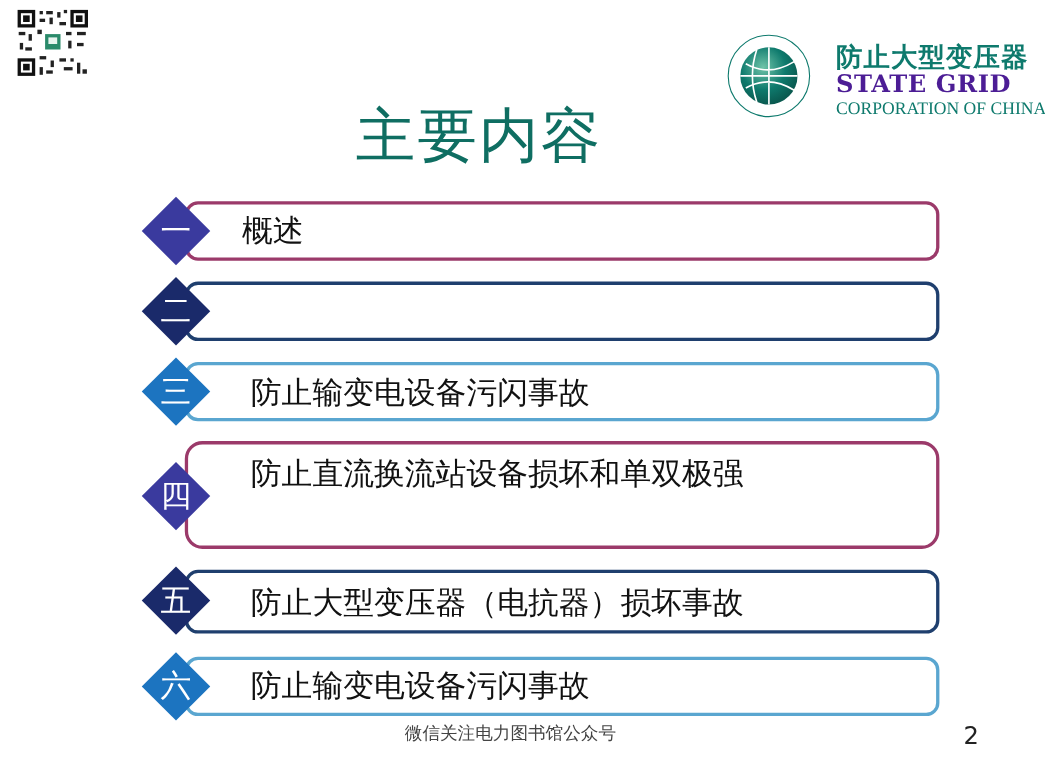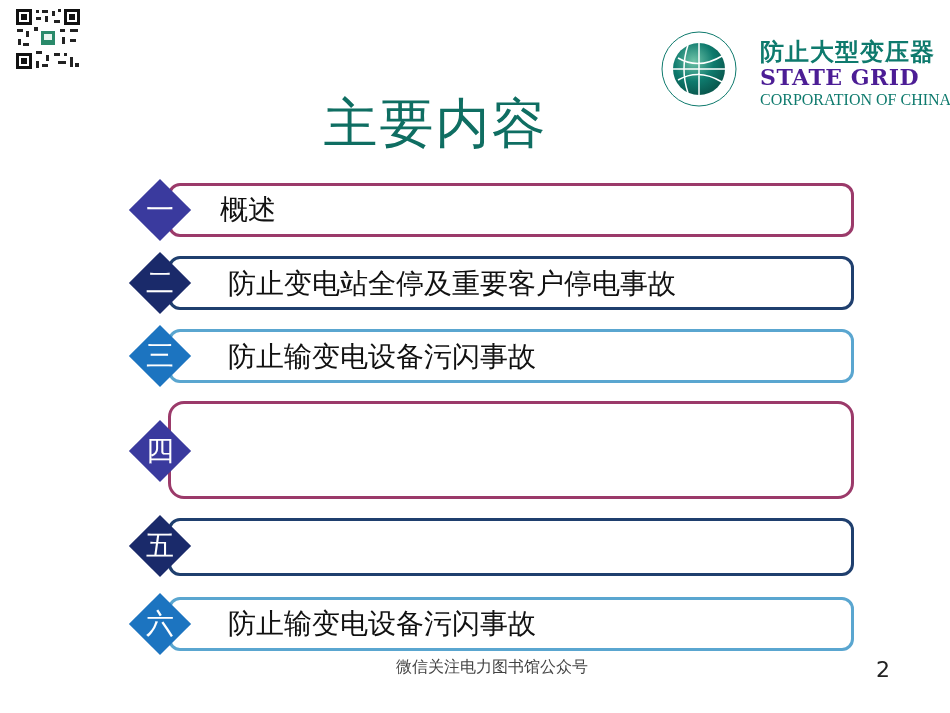--- a/index.html
+++ b/index.html
@@ -45,21 +45,21 @@
   }
   .diamond .num {
     position: absolute; left: 0; top: 0; width: 60px; height: 60px; line-height: 60px;
     text-align: center; color: #fff; font-size: 28px;
   }
   .label {
     position: absolute; left: 98px; right: 20px; color: #111; font-size: 28px; line-height: 40px;
   }
   .footer {
     position: absolute; left: 368px; top: 657px; font-family: "DejaVu Serif", "Liberation Serif", serif;
-    font-size: 16px; color: #444; margin-left: 28px;
+    font-size: 16px; color: #444;
   }
   .page-num {
     position: absolute; left: 876px; top: 657px; font-size: 22px; color: #222;
   }
 </style>
 </head>
 <body>
 
 <div class="qr">
   <svg width="68" height="64" viewBox="0 0 68 64">
@@ -134,46 +134,47 @@
   </div>
   <div class="label" style="top:7px;left:90px;">概述</div>
 </div>
 
 <div class="item" style="top:256px;height:54px;">
   <div class="box" style="border-color:#1f3f6e;"></div>
   <div class="diamond" style="top:-3px;">
     <div class="shape" style="background:#1a2a6a;"></div>
     <div class="num">二</div>
   </div>
-  <div class="label" style="top:8px;">防止变电站全停及重要客户停电事故</div>
 </div>
 
 <div class="item" style="top:329px;height:54px;">
   <div class="box" style="border-color:#5aa6d0;"></div>
   <div class="diamond" style="top:-3px;">
     <div class="shape" style="background:#1c74c0;"></div>
     <div class="num">三</div>
   </div>
   <div class="label" style="top:8px;">防止输变电设备污闪事故</div>
 </div>
 
 <div class="item" style="top:401px;height:98px;">
   <div class="box" style="border-color:#9b3a6a;border-radius:16px;"></div>
   <div class="diamond" style="top:20px;">
     <div class="shape" style="background:#3a3a9e;"></div>
     <div class="num">四</div>
   </div>
+  <div class="label" style="top:10px;">防止直流换流站设备损坏和单双极强</div>
 </div>
 
 <div class="item" style="top:518px;height:58px;">
   <div class="box" style="border-color:#1f3f6e;"></div>
   <div class="diamond" style="top:-2px;">
     <div class="shape" style="background:#1a2a6a;"></div>
     <div class="num">五</div>
   </div>
+  <div class="label" style="top:10px;">防止大型变压器（电抗器）损坏事故</div>
 </div>
 
 <div class="item" style="top:597px;height:54px;">
   <div class="box" style="border-color:#5aa6d0;"></div>
   <div class="diamond" style="top:-3px;">
     <div class="shape" style="background:#1c74c0;"></div>
     <div class="num">六</div>
   </div>
   <div class="label" style="top:7px;">防止输变电设备污闪事故</div>
 </div>

